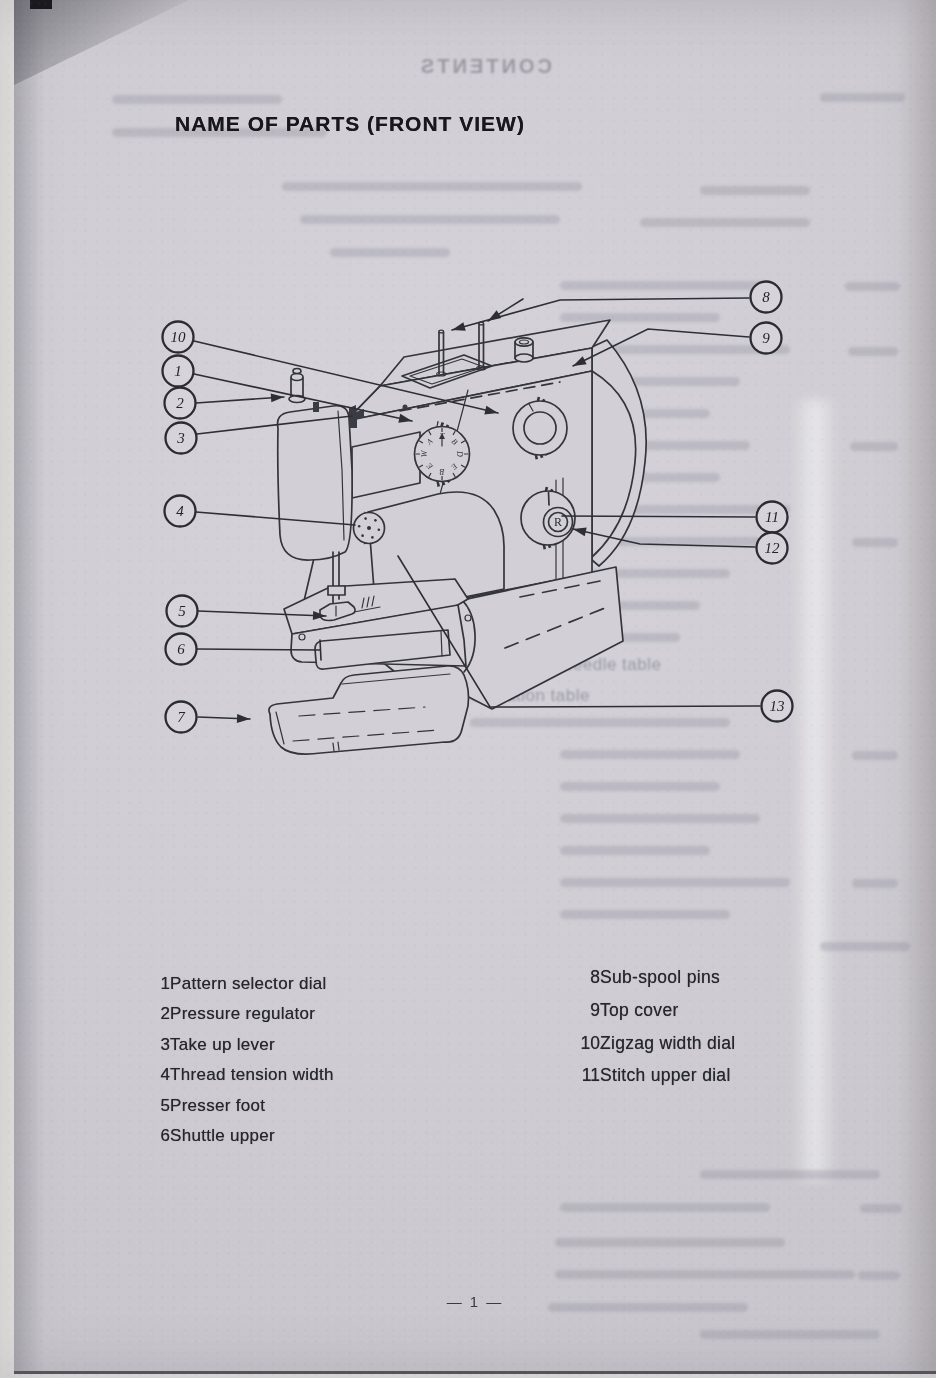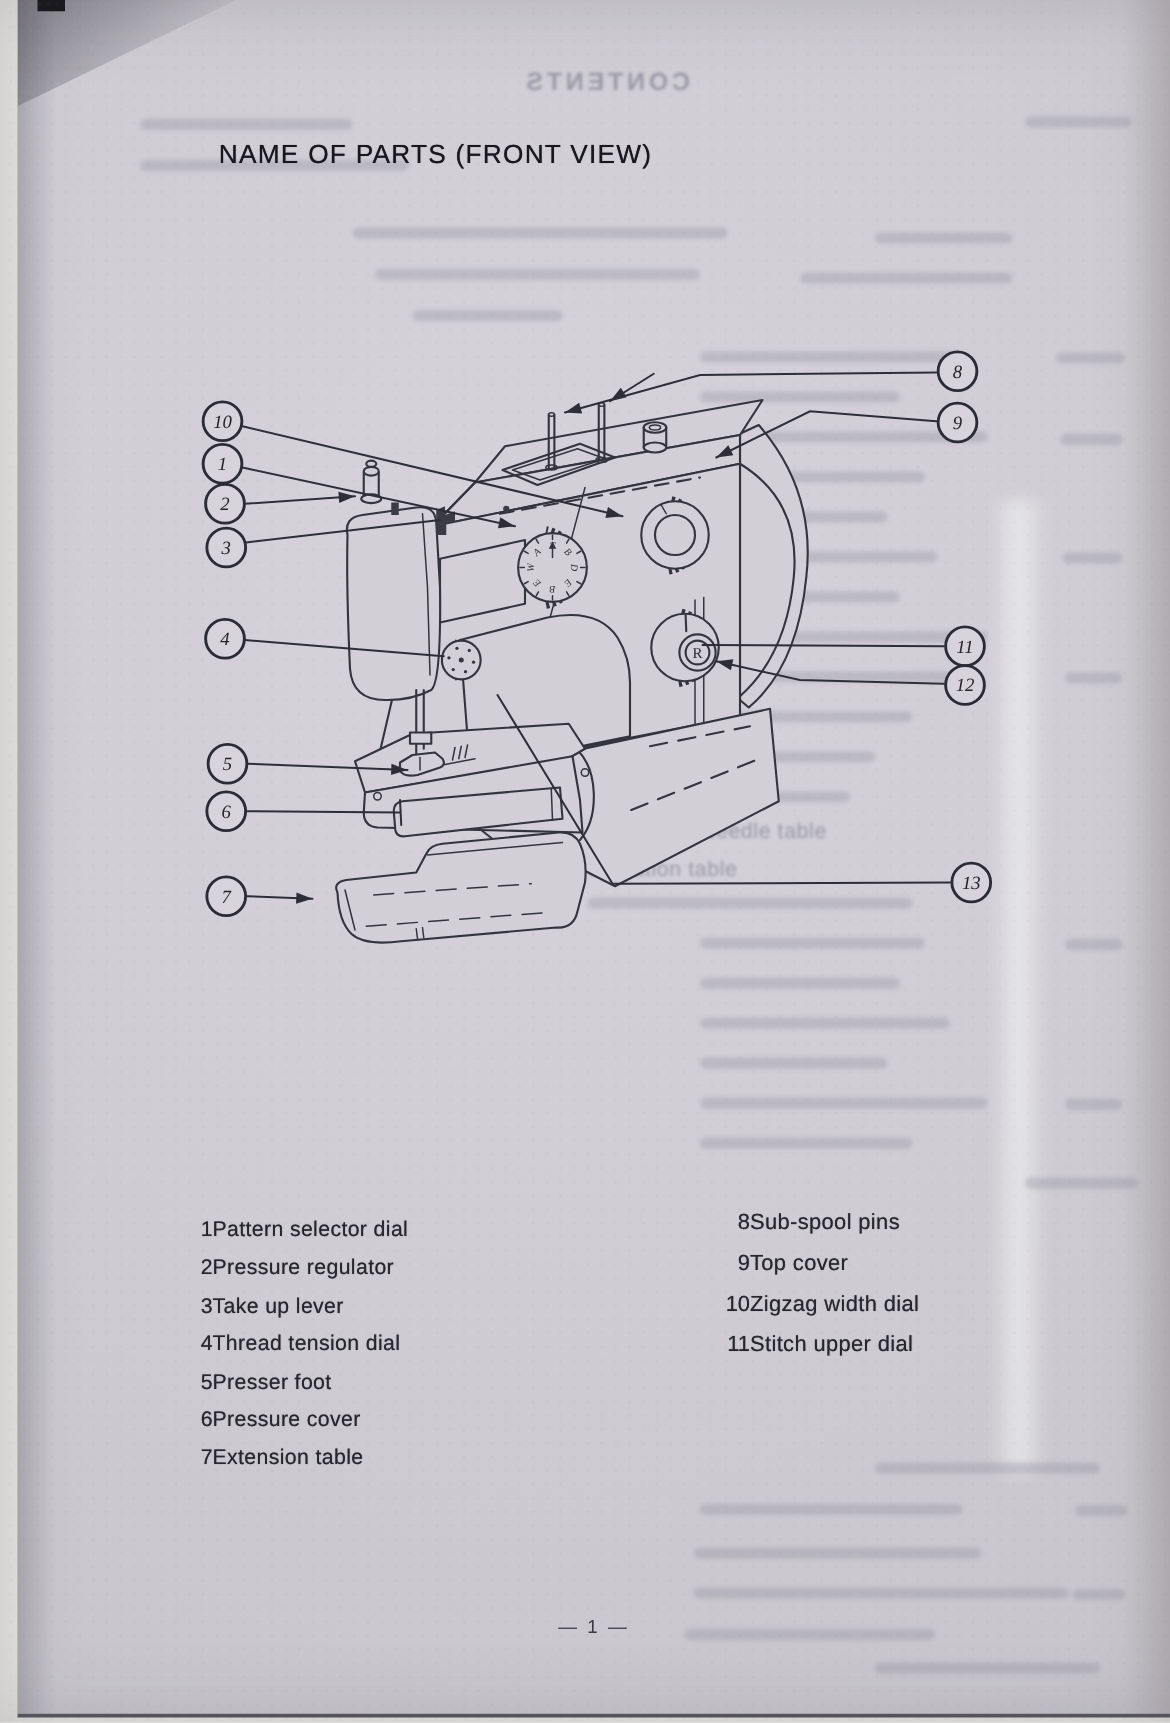--- a/index.html
+++ b/index.html
@@ -20,21 +20,21 @@
       radial-gradient(rgba(255,255,255,.06) 1px, transparent 1.6px),
       radial-gradient(rgba(70,68,80,.06) 1px, transparent 1.6px);
     background-size:7px 7px,11px 11px;background-position:0 0,3px 5px;}
   #glare{position:absolute;left:792px;top:400px;width:46px;height:780px;
     background:linear-gradient(90deg, rgba(255,255,255,0) 0%, rgba(255,255,255,.5) 50%, rgba(255,255,255,0) 100%);
     filter:blur(6px);}
   #vignette{position:absolute;inset:0;pointer-events:none;
     box-shadow:inset 0 0 60px rgba(90,88,100,.25);}
 
   .ink-text{color:#26262c;text-shadow:0 0 .7px rgba(35,35,48,.7);}
-  #title{position:absolute;left:175px;top:112px;font-size:21px;font-weight:normal;
+  #title{position:absolute;left:175px;top:112px;font-size:21px;font-weight:bold;
     letter-spacing:1px;color:#17171d;text-shadow:0 0 .6px rgba(20,20,30,.85);z-index:5;}
   #pagenum{position:absolute;left:400px;top:1293px;width:150px;text-align:center;
     font-size:15px;letter-spacing:2px;color:#3a3a42;z-index:5;}
 
   #plist-left{position:absolute;left:136px;top:969px;line-height:30.4px;font-size:17px;z-index:5;}
   #plist-right{position:absolute;left:564px;top:961px;line-height:32.8px;font-size:17.5px;z-index:5;}
   .prow{white-space:nowrap;}
   #plist-left .pnum{display:inline-block;width:34px;text-align:right;}
   #plist-right .pnum{display:inline-block;width:36px;text-align:right;}
   .pname{letter-spacing:.3px;}
@@ -342,24 +342,23 @@
         <circle cx="777" cy="706" r="15.5" class="cc"></circle>
         <text x="777" y="711" class="cn">13</text>
       </g>
     </g>
 </svg>
 
 <div id="plist-left" class="ink-text">
     <div class="prow"><span class="pnum">1</span><span class="pname">Pattern selector dial</span></div>
     <div class="prow"><span class="pnum">2</span><span class="pname">Pressure regulator</span></div>
     <div class="prow"><span class="pnum">3</span><span class="pname">Take up lever</span></div>
-    <div class="prow"><span class="pnum">4</span><span class="pname">Thread tension dial</span></div>
+    <div class="prow"><span class="pnum">4</span><span class="pname">Thread tension width</span></div>
     <div class="prow"><span class="pnum">5</span><span class="pname">Presser foot</span></div>
-    <div class="prow"><span class="pnum">6</span><span class="pname">Pressure cover</span></div>
-    <div class="prow"><span class="pnum">7</span><span class="pname">Extension table</span></div>
+    <div class="prow"><span class="pnum">6</span><span class="pname">Shuttle upper</span></div>
   </div>
 <div id="plist-right" class="ink-text">
     <div class="prow"><span class="pnum">8</span><span class="pname">Sub-spool pins</span></div>
     <div class="prow"><span class="pnum">9</span><span class="pname">Top cover</span></div>
     <div class="prow"><span class="pnum">10</span><span class="pname">Zigzag width dial</span></div>
     <div class="prow"><span class="pnum">11</span><span class="pname">Stitch upper dial</span></div>
   </div>
 
 <div id="pagenum">— 1 —</div>
 

